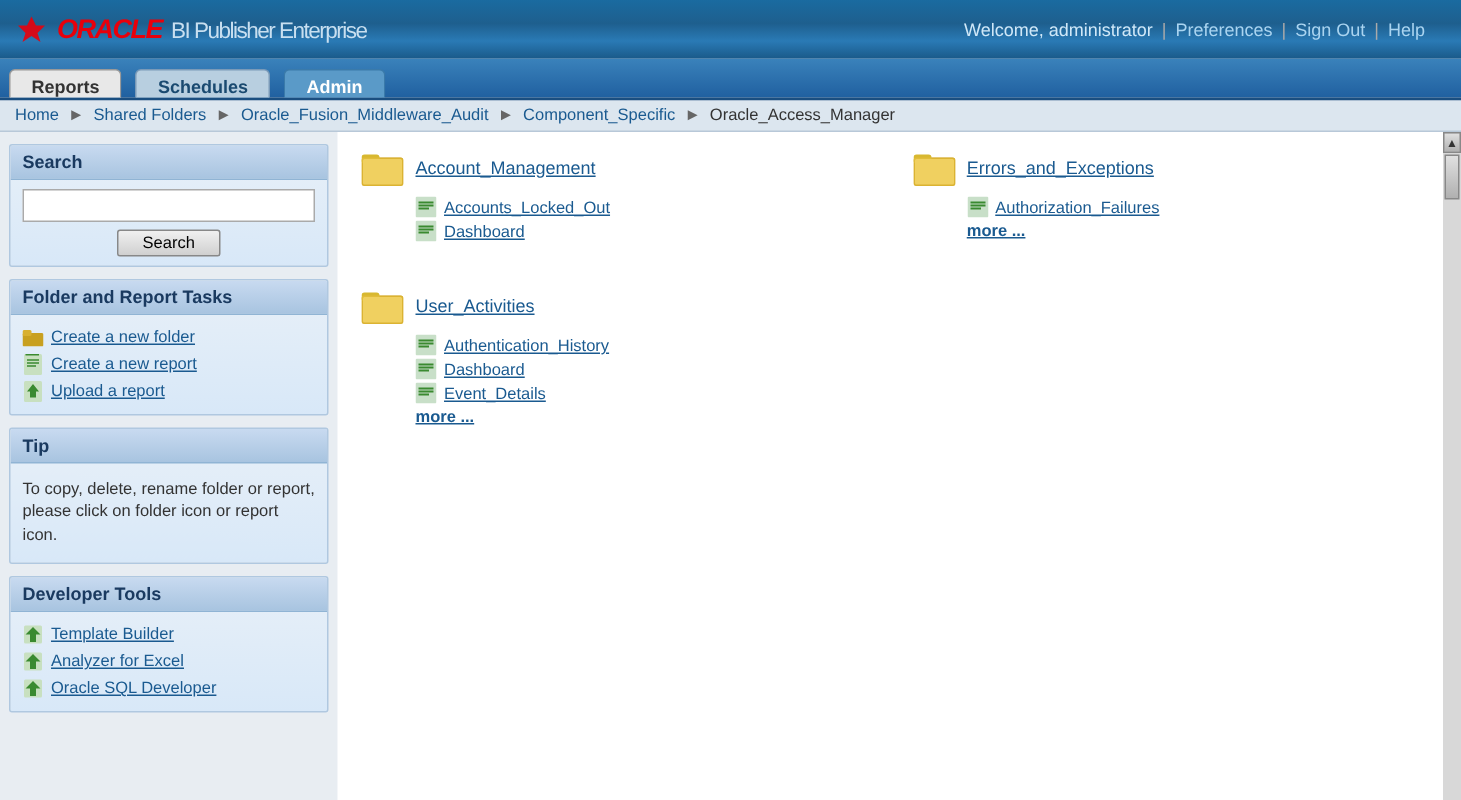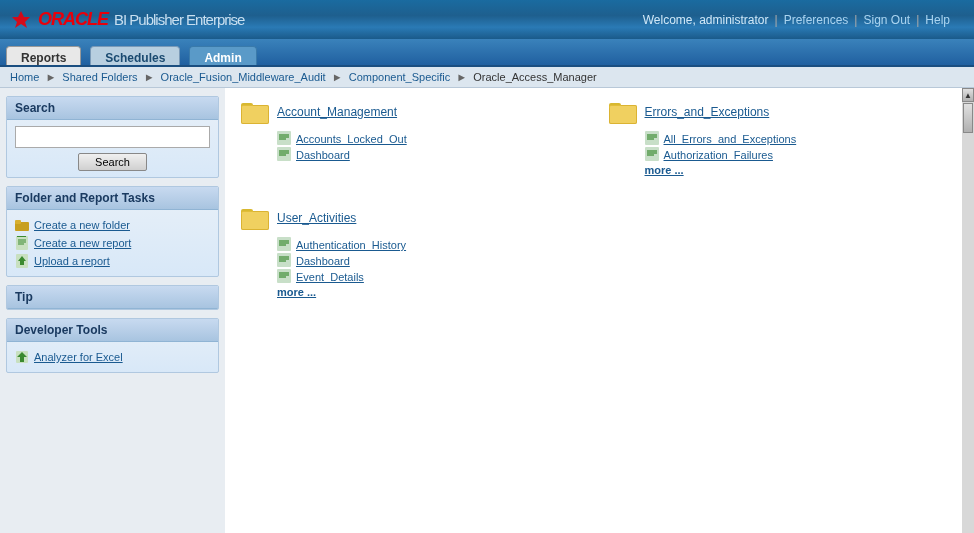--- a/index.html
+++ b/index.html
@@ -343,33 +343,54 @@
                 <polygon points="6,2 10,7 8,7 8,11 4,11 4,7 2,7" fill="#3a8a30"></polygon>
               </svg>
           </span>
           <span>Upload a report</span>
         </a>
       </div>
     </div>
 
     <div class="sidebar-section">
       <div class="sidebar-section-title">Tip</div>
+      <div class="sidebar-section-body">
+        <p class="tip-text">To copy, delete, rename folder or report, please click on folder icon or report icon.</p>
+      </div>
     </div>
 
     <div class="sidebar-section">
       <div class="sidebar-section-title">Developer Tools</div>
       <div class="sidebar-section-body">
         <a href="#" class="sidebar-link">
           <span class="link-icon">
             <svg width="14" height="14" viewBox="0 0 14 14">
                 <rect x="1" y="1" width="12" height="12" rx="1" fill="#c8e0c0"></rect>
                 <polygon points="7,2 12,7 9,7 9,12 5,12 5,7 2,7" fill="#3a8a30"></polygon>
               </svg>
           </span>
+          <span>Template Builder</span>
+        </a>
+        <a href="#" class="sidebar-link">
+          <span class="link-icon">
+            <svg width="14" height="14" viewBox="0 0 14 14">
+                <rect x="1" y="1" width="12" height="12" rx="1" fill="#c8e0c0"></rect>
+                <polygon points="7,2 12,7 9,7 9,12 5,12 5,7 2,7" fill="#3a8a30"></polygon>
+              </svg>
+          </span>
           <span>Analyzer for Excel</span>
+        </a>
+        <a href="#" class="sidebar-link">
+          <span class="link-icon">
+            <svg width="14" height="14" viewBox="0 0 14 14">
+                <rect x="1" y="1" width="12" height="12" rx="1" fill="#c8e0c0"></rect>
+                <polygon points="7,2 12,7 9,7 9,12 5,12 5,7 2,7" fill="#3a8a30"></polygon>
+              </svg>
+          </span>
+          <span>Oracle SQL Developer</span>
         </a>
       </div>
     </div>
 
   </div>
 
   <div id="content">
     <div class="content-grid">
 
       <div class="folder-group">
@@ -419,29 +440,20 @@
           <a href="#" class="folder-title">Errors_and_Exceptions</a>
         </div>
         <div class="folder-items">
           <div class="folder-item">
             <svg class="report-icon" viewBox="0 0 14 14">
               <rect x="0" y="0" width="14" height="14" rx="1" fill="#c8dfc8"></rect>
               <line x1="2" y1="4" x2="12" y2="4" stroke="#3a8a30" stroke-width="1.2"></line>
               <line x1="2" y1="6" x2="12" y2="6" stroke="#3a8a30" stroke-width="1.2"></line>
               <line x1="2" y1="8" x2="9" y2="8" stroke="#3a8a30" stroke-width="1.2"></line>
             </svg>
-            <a href="#" class="item-link">All_Errors_and_Exceptions</a>
-          </div>
-          <div class="folder-item">
-            <svg class="report-icon" viewBox="0 0 14 14">
-              <rect x="0" y="0" width="14" height="14" rx="1" fill="#c8dfc8"></rect>
-              <line x1="2" y1="4" x2="12" y2="4" stroke="#3a8a30" stroke-width="1.2"></line>
-              <line x1="2" y1="6" x2="12" y2="6" stroke="#3a8a30" stroke-width="1.2"></line>
-              <line x1="2" y1="8" x2="9" y2="8" stroke="#3a8a30" stroke-width="1.2"></line>
-            </svg>
             <a href="#" class="item-link">Authorization_Failures</a>
           </div>
         </div>
         <a href="#" class="more-link">more ...</a>
       </div>
 
       <div class="folder-group">
         <div class="folder-header">
           <div class="folder-icon-lg">
             <svg width="28" height="24" viewBox="0 0 28 24">

